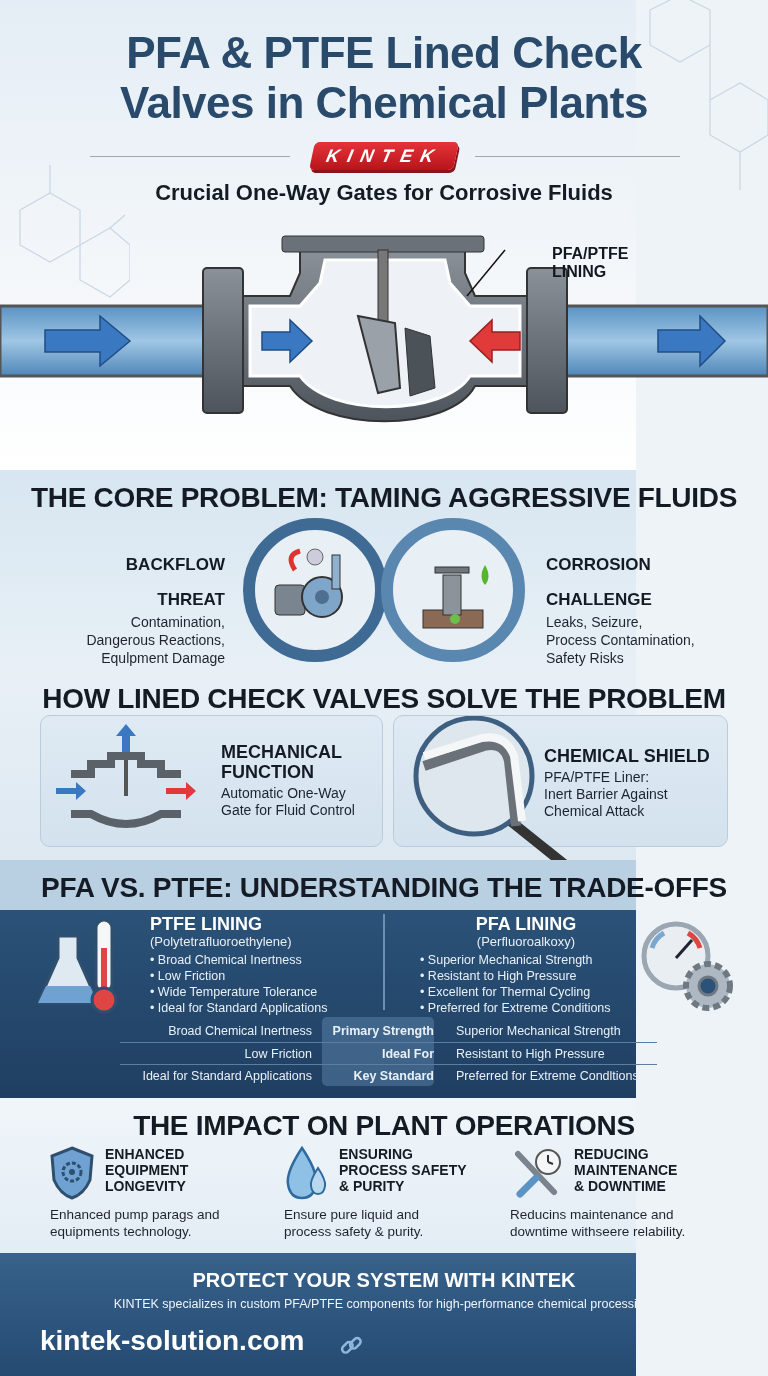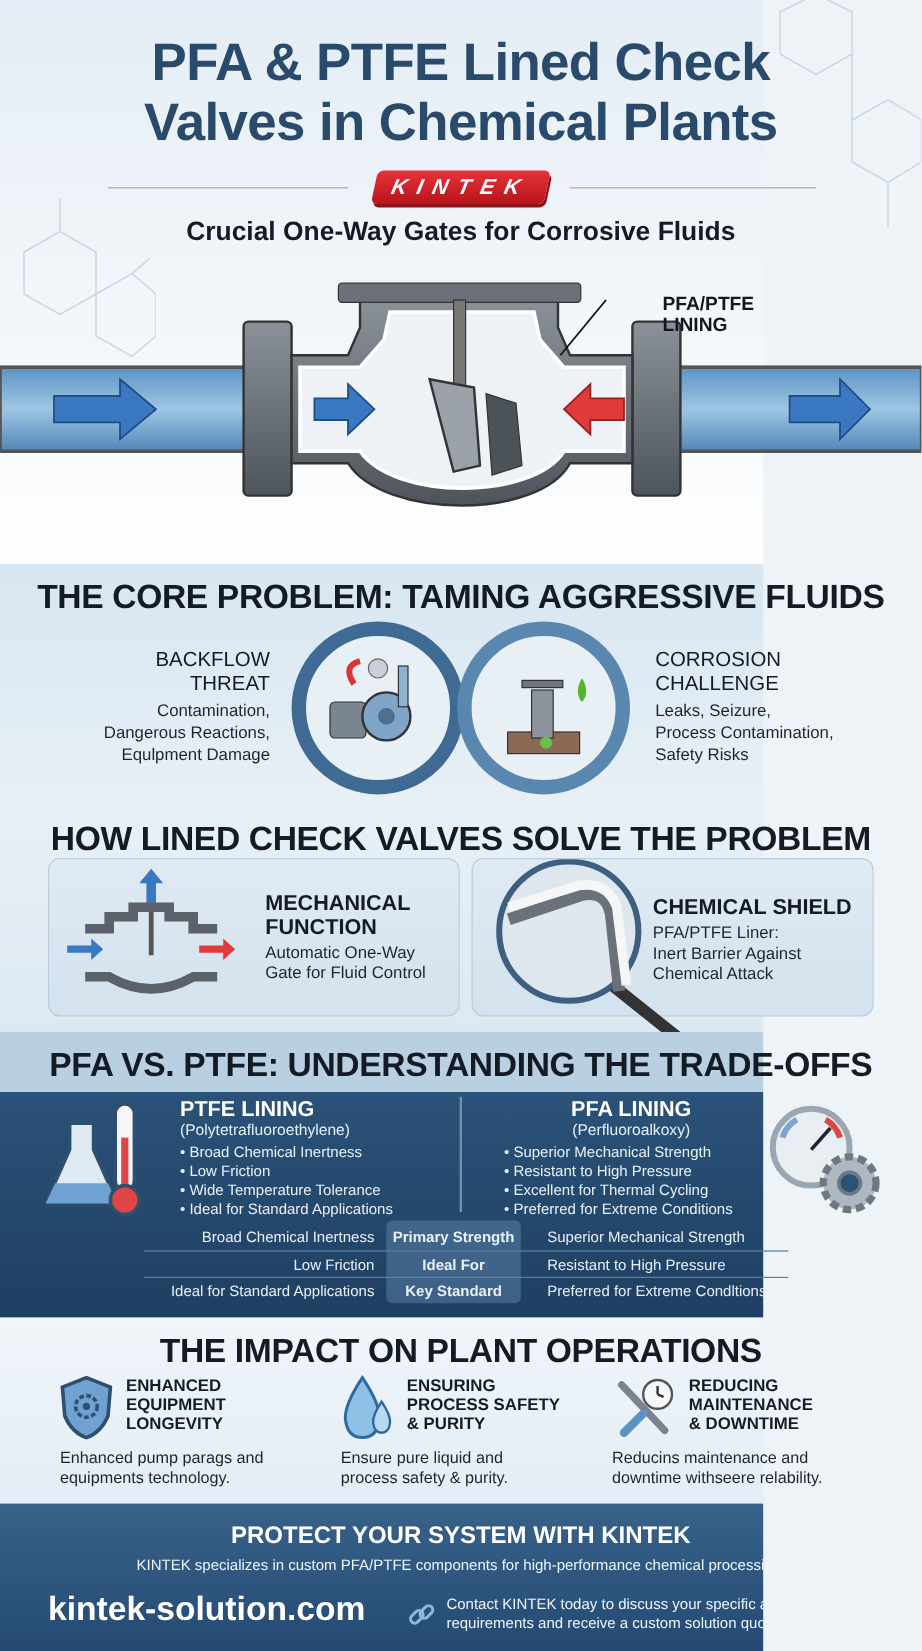--- a/index.html
+++ b/index.html
@@ -12,38 +12,38 @@
     .logo-line { position: absolute; top: 14px; height: 1px; background: #9aaabb; }
     .logo { position: absolute; left: 312px; top: 0; width: 144px; height: 28px; background: linear-gradient(180deg,#e6333a,#b8141b); border-radius: 5px; transform: skewX(-12deg); box-shadow: 2px 3px 0 #8a1418; color: #fff; font-weight: 700; font-style: italic; font-size: 18px; letter-spacing: 8px; text-align: center; line-height: 28px; }
     .subtitle { position: absolute; top: 180px; left: 0; width: 768px; text-align: center; font-size: 22px; font-weight: 600; color: #151b24; }
     .lining-label { position: absolute; top: 245px; left: 552px; font-size: 16px; font-weight: 700; color: #121820; }
     .chem { position: absolute; stroke: #c9d6e3; fill: none; stroke-width: 1.2; }
     
     #problem { top: 470px; height: 205px; background: linear-gradient(180deg,#d7e6f1 0%, #e8f0f6 100%); }
     .h2 { position: absolute; left: 0; width: 768px; text-align: center; font-weight: 700; font-size: 28px; color: #151b24; letter-spacing: -0.3px; }
     .prob-left { position: absolute; top: 70px; left: 40px; width: 185px; text-align: right; }
     .prob-right { position: absolute; top: 70px; left: 546px; width: 200px; }
-    .ph { font-weight: 400; font-size: 17px; line-height: 20px; color: #151b24; }
+    .ph { font-weight: 700; font-size: 17px; line-height: 20px; color: #151b24; margin-top: 15px; }
     .pt { font-size: 14px; line-height: 18px; color: #1d2430; margin-top: 3px; }
     
     #how { top: 675px; height: 185px; background: linear-gradient(180deg,#e8f0f6,#dde8f1); }
     .card { position: absolute; top: 40px; height: 132px; border: 1px solid #b9ccdc; border-radius: 10px; background: linear-gradient(180deg,#dfeaf3,#d3e2ee); }
     .card-h { font-weight: 700; font-size: 18px; line-height: 20px; color: #151b24; }
     .card-t { font-size: 14px; line-height: 17px; color: #1d2430; margin-top: 3px; }
     
     #cmp-head { top: 860px; height: 50px; background: #b9cfe2; }
     #cmp { top: 910px; height: 188px; background: linear-gradient(180deg,#2b5278 0%, #1f3f62 100%); color: #fff; }
     .lin-h { font-weight: 700; font-size: 18px; line-height: 20px; }
     .lin-s { font-size: 13px; line-height: 16px; color: #e6eef6; }
     .lin-list { list-style: none; font-size: 12.5px; line-height: 16px; color: #e8f0f7; margin-top: 2px; }
     .lin-list li::before { content: "• "; }
     .divider { position: absolute; left: 383px; top: 4px; width: 2px; height: 96px; background: #6e8fb1; }
     .trow { position: absolute; left: 120px; width: 537px; height: 22px; font-size: 12.5px; line-height: 22px; color: #e8f0f7; }
     .trow .l { position: absolute; right: 345px; text-align: right; }
-    .trow .c { position: absolute; left: 202px; width: 112px; text-align: center; font-weight: 700; }
+    .trow .c { position: absolute; left: 202px; width: 112px; text-align: right; font-weight: 700; }
     .trow .r { position: absolute; left: 336px; }
     .trow.sep { border-top: 1px solid #5d7ea0; }
     .mid-pill { position: absolute; left: 322px; top: 107px; width: 112px; height: 69px; background: rgba(120,160,200,0.35); border-radius: 5px; }
     
     #impact { top: 1098px; height: 155px; background: linear-gradient(180deg,#f0f5f9,#e3edf5); }
     .imp { position: absolute; top: 48px; }
     .imp-h { font-weight: 700; font-size: 14px; line-height: 16px; color: #151b24; }
     .imp-t { font-size: 13.5px; line-height: 17px; color: #1d2430; }
     
     #footer { top: 1253px; height: 123px; background: linear-gradient(180deg,#38628a 0%, #244a72 100%); color: #fff; }
@@ -313,17 +313,13 @@
 </section>
 
 <section class="sec" id="footer">
   <div class="f-h">PROTECT YOUR SYSTEM WITH KINTEK</div>
   <div class="f-s">KINTEK specializes in custom PFA/PTFE components for high-performance chemical processing.</div>
   <div class="f-url">kintek-solution.com</div>
   <svg style="position:absolute;left:338px;top:80px" width="26" height="26">
     <rect x="3" y="11" width="12" height="7" rx="3.5" transform="rotate(-45 9 14)" fill="none" stroke="#8fb8de" stroke-width="2.5"></rect>
     <rect x="11" y="7" width="12" height="7" rx="3.5" transform="rotate(-45 17 10)" fill="none" stroke="#8fb8de" stroke-width="2.5"></rect>
   </svg>
-  <div class="f-c">
-    <div>Contact KINTEK today to discuss your specific application</div>
-    <div>requirements and receive a custom solution quote.</div>
-  </div>
 </section>
 
 </body></html>

